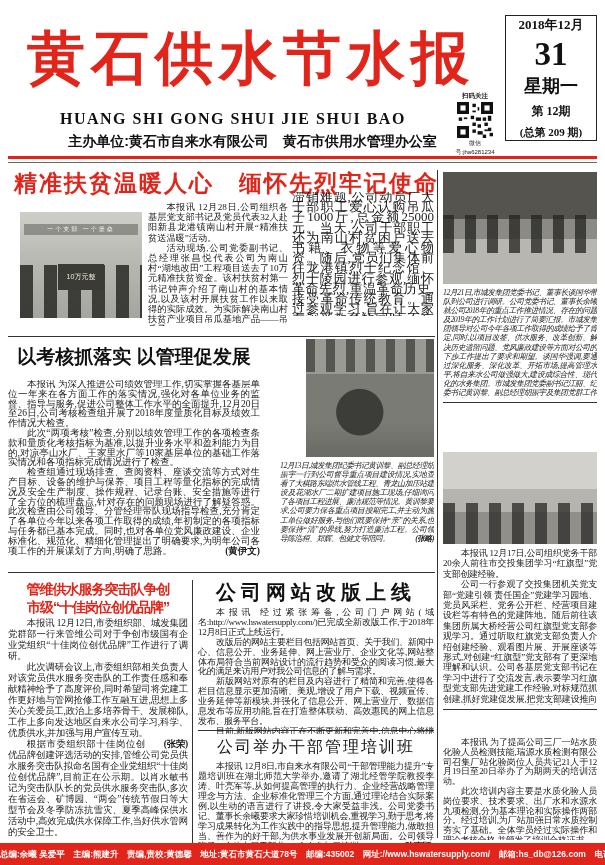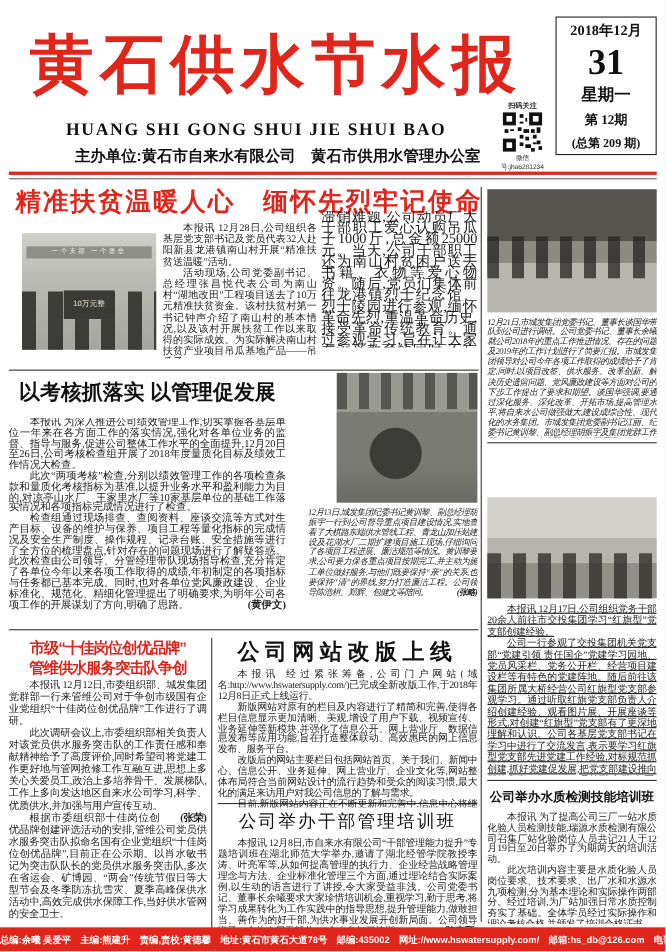--- a/index.html
+++ b/index.html
@@ -16,21 +16,21 @@
             font-weight:700;font-size:14px;color:#111;white-space:nowrap;}
   .qr-block{position:absolute;left:452px;top:92px;width:46px;text-align:center;}
   .qr-top{font-size:6.5px;font-weight:700;}
   .qr-bottom{font-size:6px;}
   .qr-svg{width:36px;height:36px;display:block;margin:1px auto;}
   .date-box{position:absolute;left:505px;top:15px;width:90px;height:124px;
             border:1.5px solid #222;display:flex;flex-direction:column;
             align-items:center;justify-content:center;gap:5px;
             font-family:"Liberation Serif",serif;font-weight:700;color:#111;}
   .db-ym{font-size:13px;} .db-day{font-size:33px;line-height:30px;}
-  .db-wd{font-size:15px;} .db-issue{font-size:12px;} .db-total{font-size:11px;}
+  .db-wd{font-size:18px;} .db-issue{font-size:12px;} .db-total{font-size:11px;}
   .rule-red{position:absolute;left:8px;top:156px;width:589px;height:3px;background:#e1251b;}
   .rule-thin{position:absolute;left:8px;top:162px;width:589px;height:1px;background:#666;}
   
   .vline{position:absolute;width:1px;background:#333;}
   .hline{position:absolute;height:1px;background:#333;}
   .txt{position:absolute;overflow:hidden;text-align:justify;
        font-family:"Liberation Serif",serif;color:#1a1a1a;}
   .txt p{margin:0;text-indent:2em;}
   .txt p.noind{text-indent:0;}
   .byline{float:right;font-weight:700;}
@@ -67,21 +67,21 @@
   .site-cap{left:280px;top:461px;width:154px;height:96px;
       font-size:7.8px;line-height:9.1px;letter-spacing:-0.5px;}
   
   .redflag-title{position:absolute;left:443px;top:408px;width:154px;text-align:center;
       font-weight:900;font-size:14.5px;line-height:19px;letter-spacing:-0.5px;color:#111;}
   .class-photo{left:443px;top:452px;width:154px;height:92px;
       background:
         repeating-linear-gradient(90deg,rgba(50,48,46,.8) 0 12px,rgba(0,0,0,0) 12px 23px) 0 100%/100% 45% no-repeat,
         linear-gradient(180deg,#d2d1cc 0 40%,#b5b4af 40% 65%,#908f8a 65% 100%);}
   .redflag-text{left:443px;top:548px;width:154px;height:157px;
-      font-size:9px;line-height:10.4px;letter-spacing:-0.3px;text-decoration:underline;}
+      font-size:9px;line-height:10.4px;letter-spacing:-0.3px;}
   .quality-title{position:absolute;left:443px;top:717px;width:154px;text-align:center;
       font-weight:900;font-size:11.5px;color:#111;white-space:nowrap;}
   .quality-text{left:443px;top:738px;width:154px;height:102px;
       font-size:9px;line-height:9.8px;letter-spacing:-0.3px;}
   
   .web-title{position:absolute;left:198px;top:579px;width:236px;text-align:center;
       font-weight:900;font-size:20px;letter-spacing:5px;color:#111;white-space:nowrap;}
   .web-text{left:198px;top:608px;width:236px;height:126px;
       font-size:9px;line-height:9.9px;letter-spacing:-0.3px;}
   .cadre-title{position:absolute;left:198px;top:737px;width:236px;text-align:center;
@@ -195,45 +195,44 @@
       <span class="byline">(张略)</span></p>
   </div>
 
   <div class="photo class-photo"></div>
   <div class="txt redflag-text">
     <p>本报讯 12月17日,公司组织党务干部20余人前往市交投集团学习“红旗型”党支部创建经验。</p>
     <p><span>公司一行参观了交投集团机关党支部“党建引领 责任国企”党建学习园地、党员风采栏、党务公开栏、经营项目建设栏等有特色的党建阵地。随后前往该集团所属大桥经营公司红旗型党支部参观学习。通过听取红旗党支部负责人介绍创建经验、观看图片展、开展座谈等形式,对创建“红旗型”党支部有了更深地理解和认识。公司各基层党支部书记在学习中进行了交流发言,表示要学习红旗型党支部先进党建工作经验,对标规范抓创建,抓好党建促发展,把党支部建设推向新的高度。</span>
       <span class="byline">(吴炜琪/文 张略/图)</span></p>
   </div>
 
-  <div class="quality-title">公司举办水质检测技能培训班</div>
   <div class="txt quality-text">
     <p>本报讯 为了提高公司三厂一站水质化验人员检测技能,瑞源水质检测有限公司召集厂站化验岗位人员共记21人于12月19日至20日举办了为期两天的培训活动。</p>
     <p><span>此次培训内容主要是水质化验人员岗位要求、技术要求、出厂水和水源水九项检测,分为基本理论和实际操作两部分。经过培训,为厂站加强日常水质控制夯实了基础。全体学员经过实际操作和理论考核合格,并颁发了培训合格证书。</span>
       </p>
   </div>
 
   <div class="web-title">公司网站改版上线</div>
   <div class="txt web-text">
     <p>本报讯 经过紧张筹备,公司门户网站(域名:http://www.hswatersupply.com/)已完成全新改版工作,于2018年12月8日正式上线运行。</p>
+    <p>改版后的网站主要栏目包括网站首页、关于我们、新闻中心、信息公开、业务延伸、网上营业厅、企业文化等,网站整体布局符合当前网站设计的流行趋势和受众的阅读习惯,最大化的满足来访用户对我公司信息的了解与需求。</p>
     <p>新版网站对原有的栏目及内容进行了精简和完善,使得各栏目信息显示更加清晰、美观,增设了用户下载、视频宣传、业务延伸等新模块,并强化了信息公开、网上营业厅、数据信息发布等应用功能,旨在打造整体联动、高效惠民的网上信息发布、服务平台。</p>
-    <p>改版后的网站主要栏目包括网站首页、关于我们、新闻中心、信息公开、业务延伸、网上营业厅、企业文化等,网站整体布局符合当前网站设计的流行趋势和受众的阅读习惯,最大化的满足来访用户对我公司信息的了解与需求。</p>
     <p><span>目前,新版网站内容正在不断更新和完善中,信息中心将继续做好各项后台服务工作。</span>
       </p>
   </div>
 
   <div class="cadre-title">公司举办干部管理培训班</div>
   <div class="txt cadre-text">
     <p><span>本报讯 12月8日,市自来水有限公司“干部管理能力提升”专题培训班在湖北师范大学举办,邀请了湖北经管学院教授李涛、叶亮军等,从如何提高管理的执行力、企业经营战略管理理念与方法、企业标准化管理三个方面,通过理论结合实际案例,以生动的语言进行了讲授,令大家受益非浅。公司党委书记、董事长余曦要求大家珍惜培训机会,重视学习,勤于思考,将学习成果转化为工作实践中的指导思想,提升管理能力,做敢担当、善作为的好干部,为供水事业发展开创新局面。公司领导班子、全体中层干部共100余人参加了培训。</span>
       <span class="byline">(陈惠顾)</span></p>
   </div>
 
   <div class="strike-title">
+    <div>管维供水服务突击队争创</div>
     <div>市级“十佳岗位创优品牌”</div>
-    <div>管维供水服务突击队争创</div>
   </div>
   <div class="txt strike-text">
     <p>本报讯 12月12日,市委组织部、城发集团党群部一行来管维公司对于争创市级国有企业党组织“十佳岗位创优品牌”工作进行了调研。</p>
     <p><span>此次调研会议上,市委组织部相关负责人对该党员供水服务突击队的工作责任感和奉献精神给予了高度评价,同时希望司将党建工作更好地与管网抢修工作互融互进,思想上多关心关爱员工,政治上多培养骨干、发展梯队,工作上多向发达地区自来水公司学习,科学、优质供水,并加强与用户宣传互动。</span>
       <span class="byline">(张荣)</span></p>
     <p>根据市委组织部十佳岗位创优品牌创建评选活动的安排,管维公司党员供水服务突击队拟命名国有企业党组织“十佳岗位创优品牌”,目前正在公示期。以肖水敏书记为突击队队长的党员供水服务突击队,多次在省运会、矿博园、“两会”传统节假日等大型节会及冬季防冻抗雪灾、夏季高峰保供水活动中,高效完成供水保障工作,当好供水管网的安全卫士。</p>
   </div>
 
   <div class="footer-bar">总编:余曦 吴爱平　主编:熊建升　责编,责校:黄德馨　地址:黄石市黄石大道78号　邮编:435002　网址://www.hswatersupply.com/　邮箱:hs_db@126.com　电话:0714—6573986</div>
 

